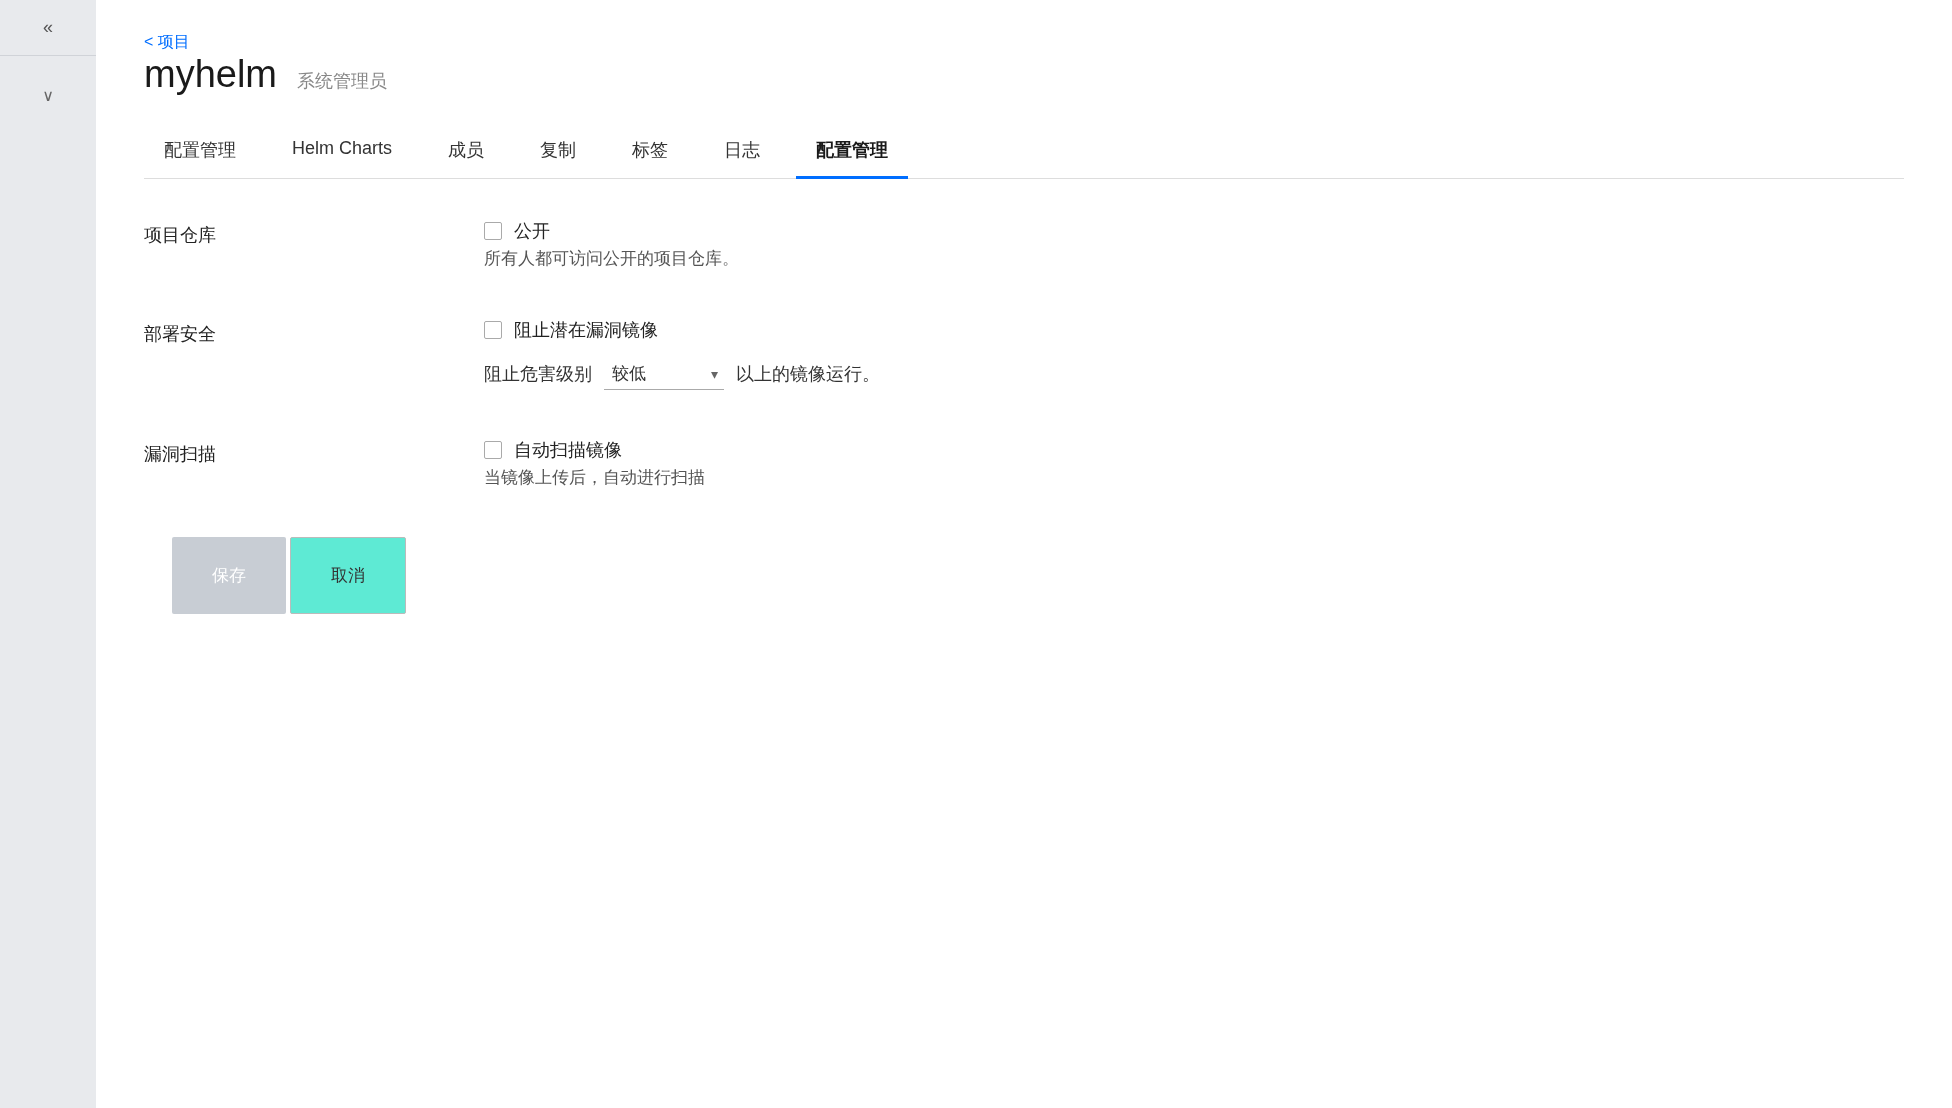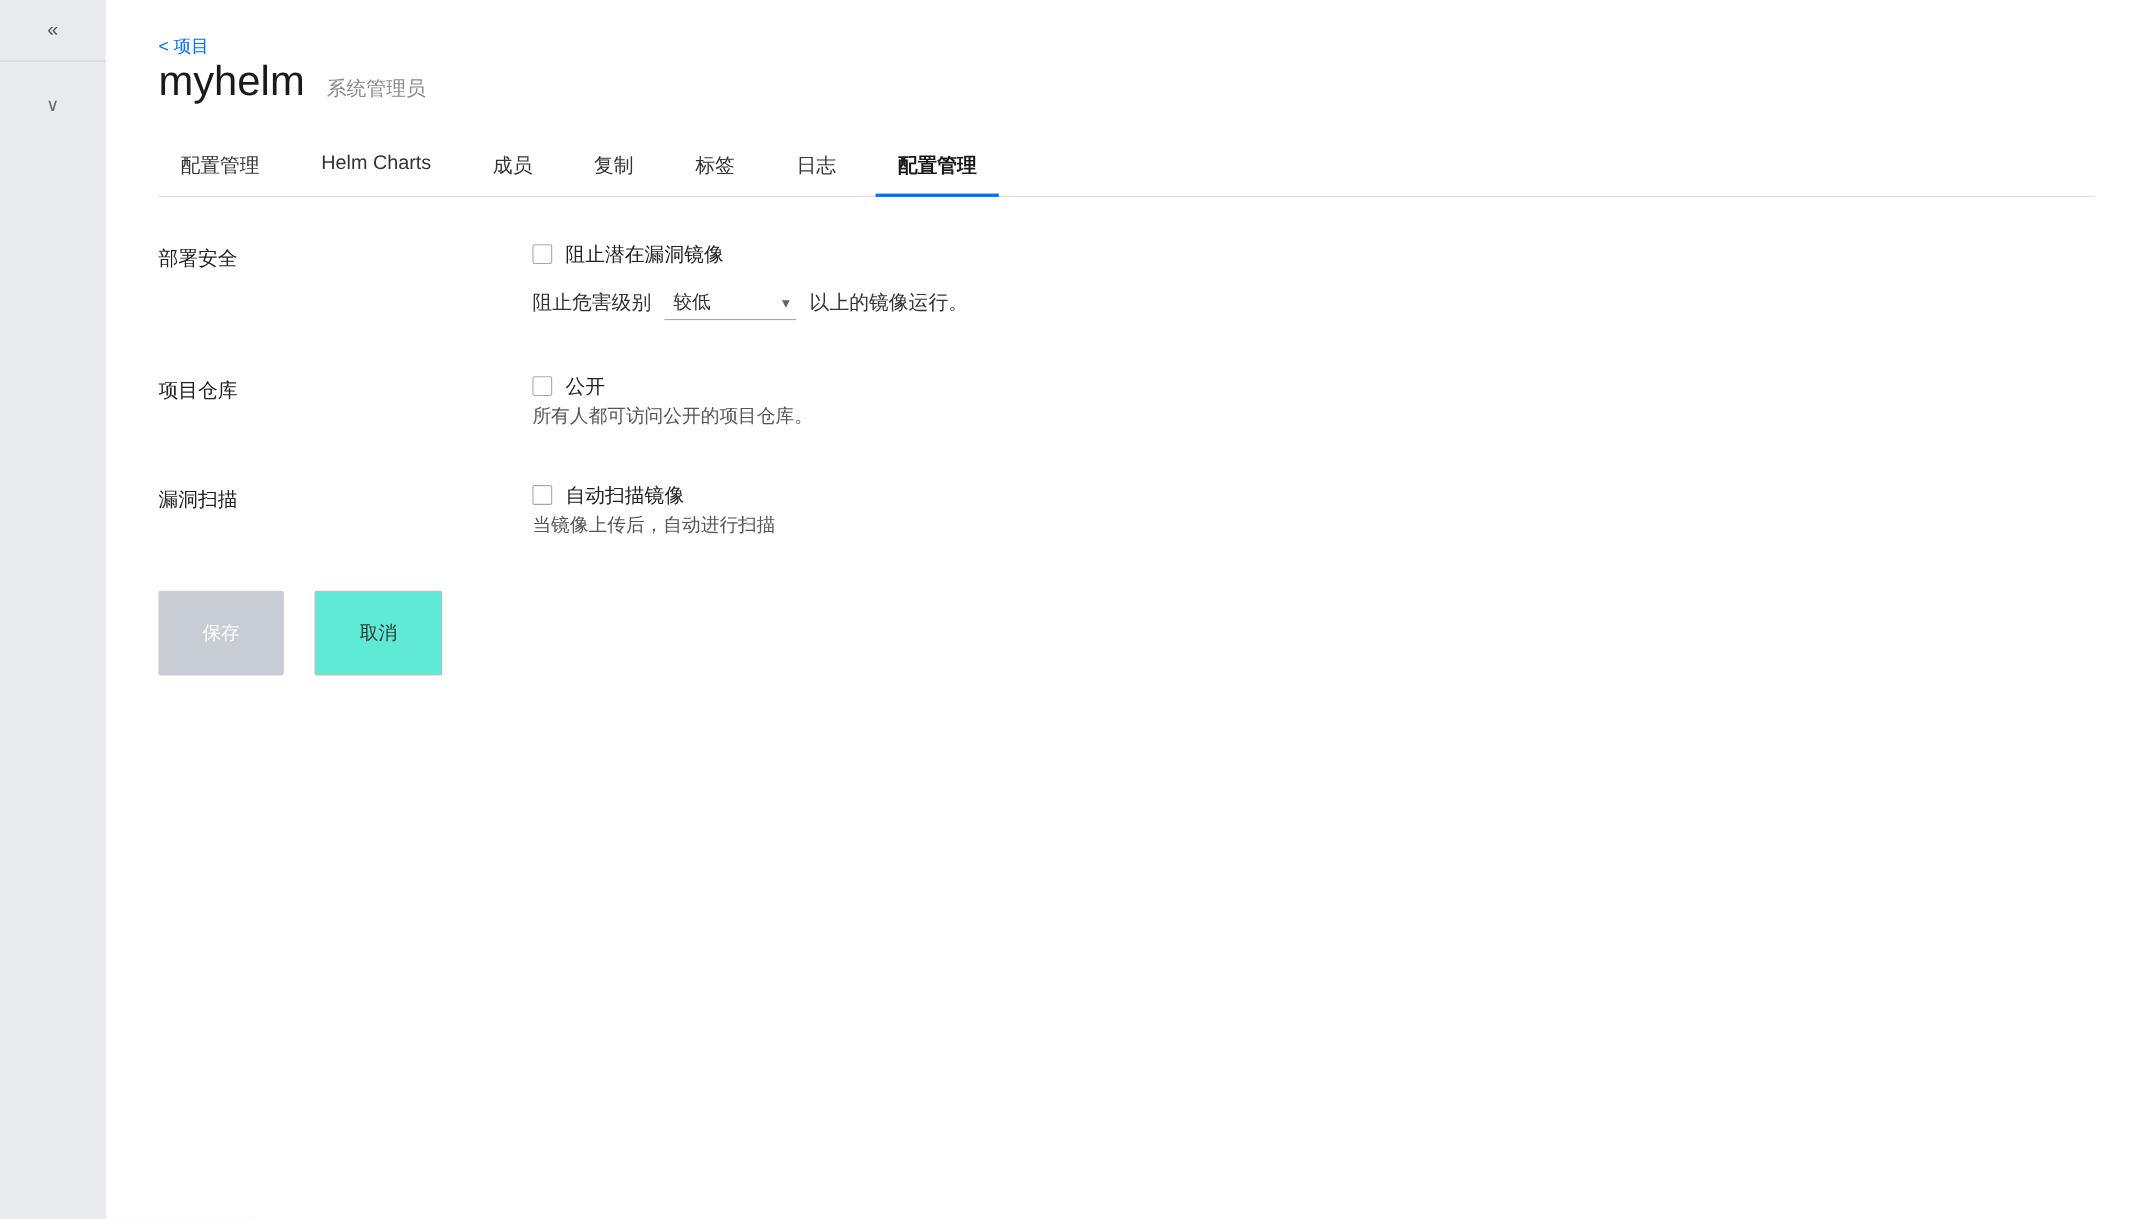--- a/index.html
+++ b/index.html
@@ -211,22 +211,23 @@
     }
 
     .inline-suffix {
       font-size: 18px;
       color: #333;
     }
 
     
     .button-row {
       display: flex;
-      gap: 28px;
+      gap: 4px;
       margin-top: 8px;
+      margin-left: 28px;
     }
 
     .btn-save {
       padding: 14px 40px;
       background: #c8cdd4;
       color: #fff;
       border: none;
       font-size: 17px;
       cursor: not-allowed;
       border-radius: 2px;
@@ -266,20 +267,32 @@
 
     
     <div class="tabs">
       <a class="tab" href="#">配置管理</a>
       <a class="tab" href="#">Helm Charts</a>
       <a class="tab" href="#">成员</a>
       <a class="tab" href="#">复制</a>
       <a class="tab" href="#">标签</a>
       <a class="tab" href="#">日志</a>
       <a class="tab active" href="#">配置管理</a>
+    </div>
+
+    
+    <div class="form-section">
+      <div class="form-label">项目仓库</div>
+      <div class="form-control">
+        <div class="checkbox-wrapper">
+          <input type="checkbox" class="checkbox-input" style="">
+          <span class="checkbox-label">公开</span>
+        </div>
+        <div class="form-description">所有人都可访问公开的项目仓库。</div>
+      </div>
     </div>
 
     
     <div class="form-section">
       <div class="form-label">部署安全</div>
       <div class="form-control">
         <div class="checkbox-wrapper">
           <input type="checkbox" class="checkbox-input" style="">
           <span class="checkbox-label">阻止潜在漏洞镜像</span>
         </div>
@@ -294,32 +307,20 @@
             </select>
             <span class="select-arrow">▾</span>
           </div>
           <span class="inline-suffix">以上的镜像运行。</span>
         </div>
       </div>
     </div>
 
     
     <div class="form-section">
-      <div class="form-label">项目仓库</div>
-      <div class="form-control">
-        <div class="checkbox-wrapper">
-          <input type="checkbox" class="checkbox-input" style="">
-          <span class="checkbox-label">公开</span>
-        </div>
-        <div class="form-description">所有人都可访问公开的项目仓库。</div>
-      </div>
-    </div>
-
-    
-    <div class="form-section">
       <div class="form-label">漏洞扫描</div>
       <div class="form-control">
         <div class="checkbox-wrapper">
           <input type="checkbox" class="checkbox-input" style="">
           <span class="checkbox-label">自动扫描镜像</span>
         </div>
         <div class="form-description">当镜像上传后，自动进行扫描</div>
       </div>
     </div>
 

